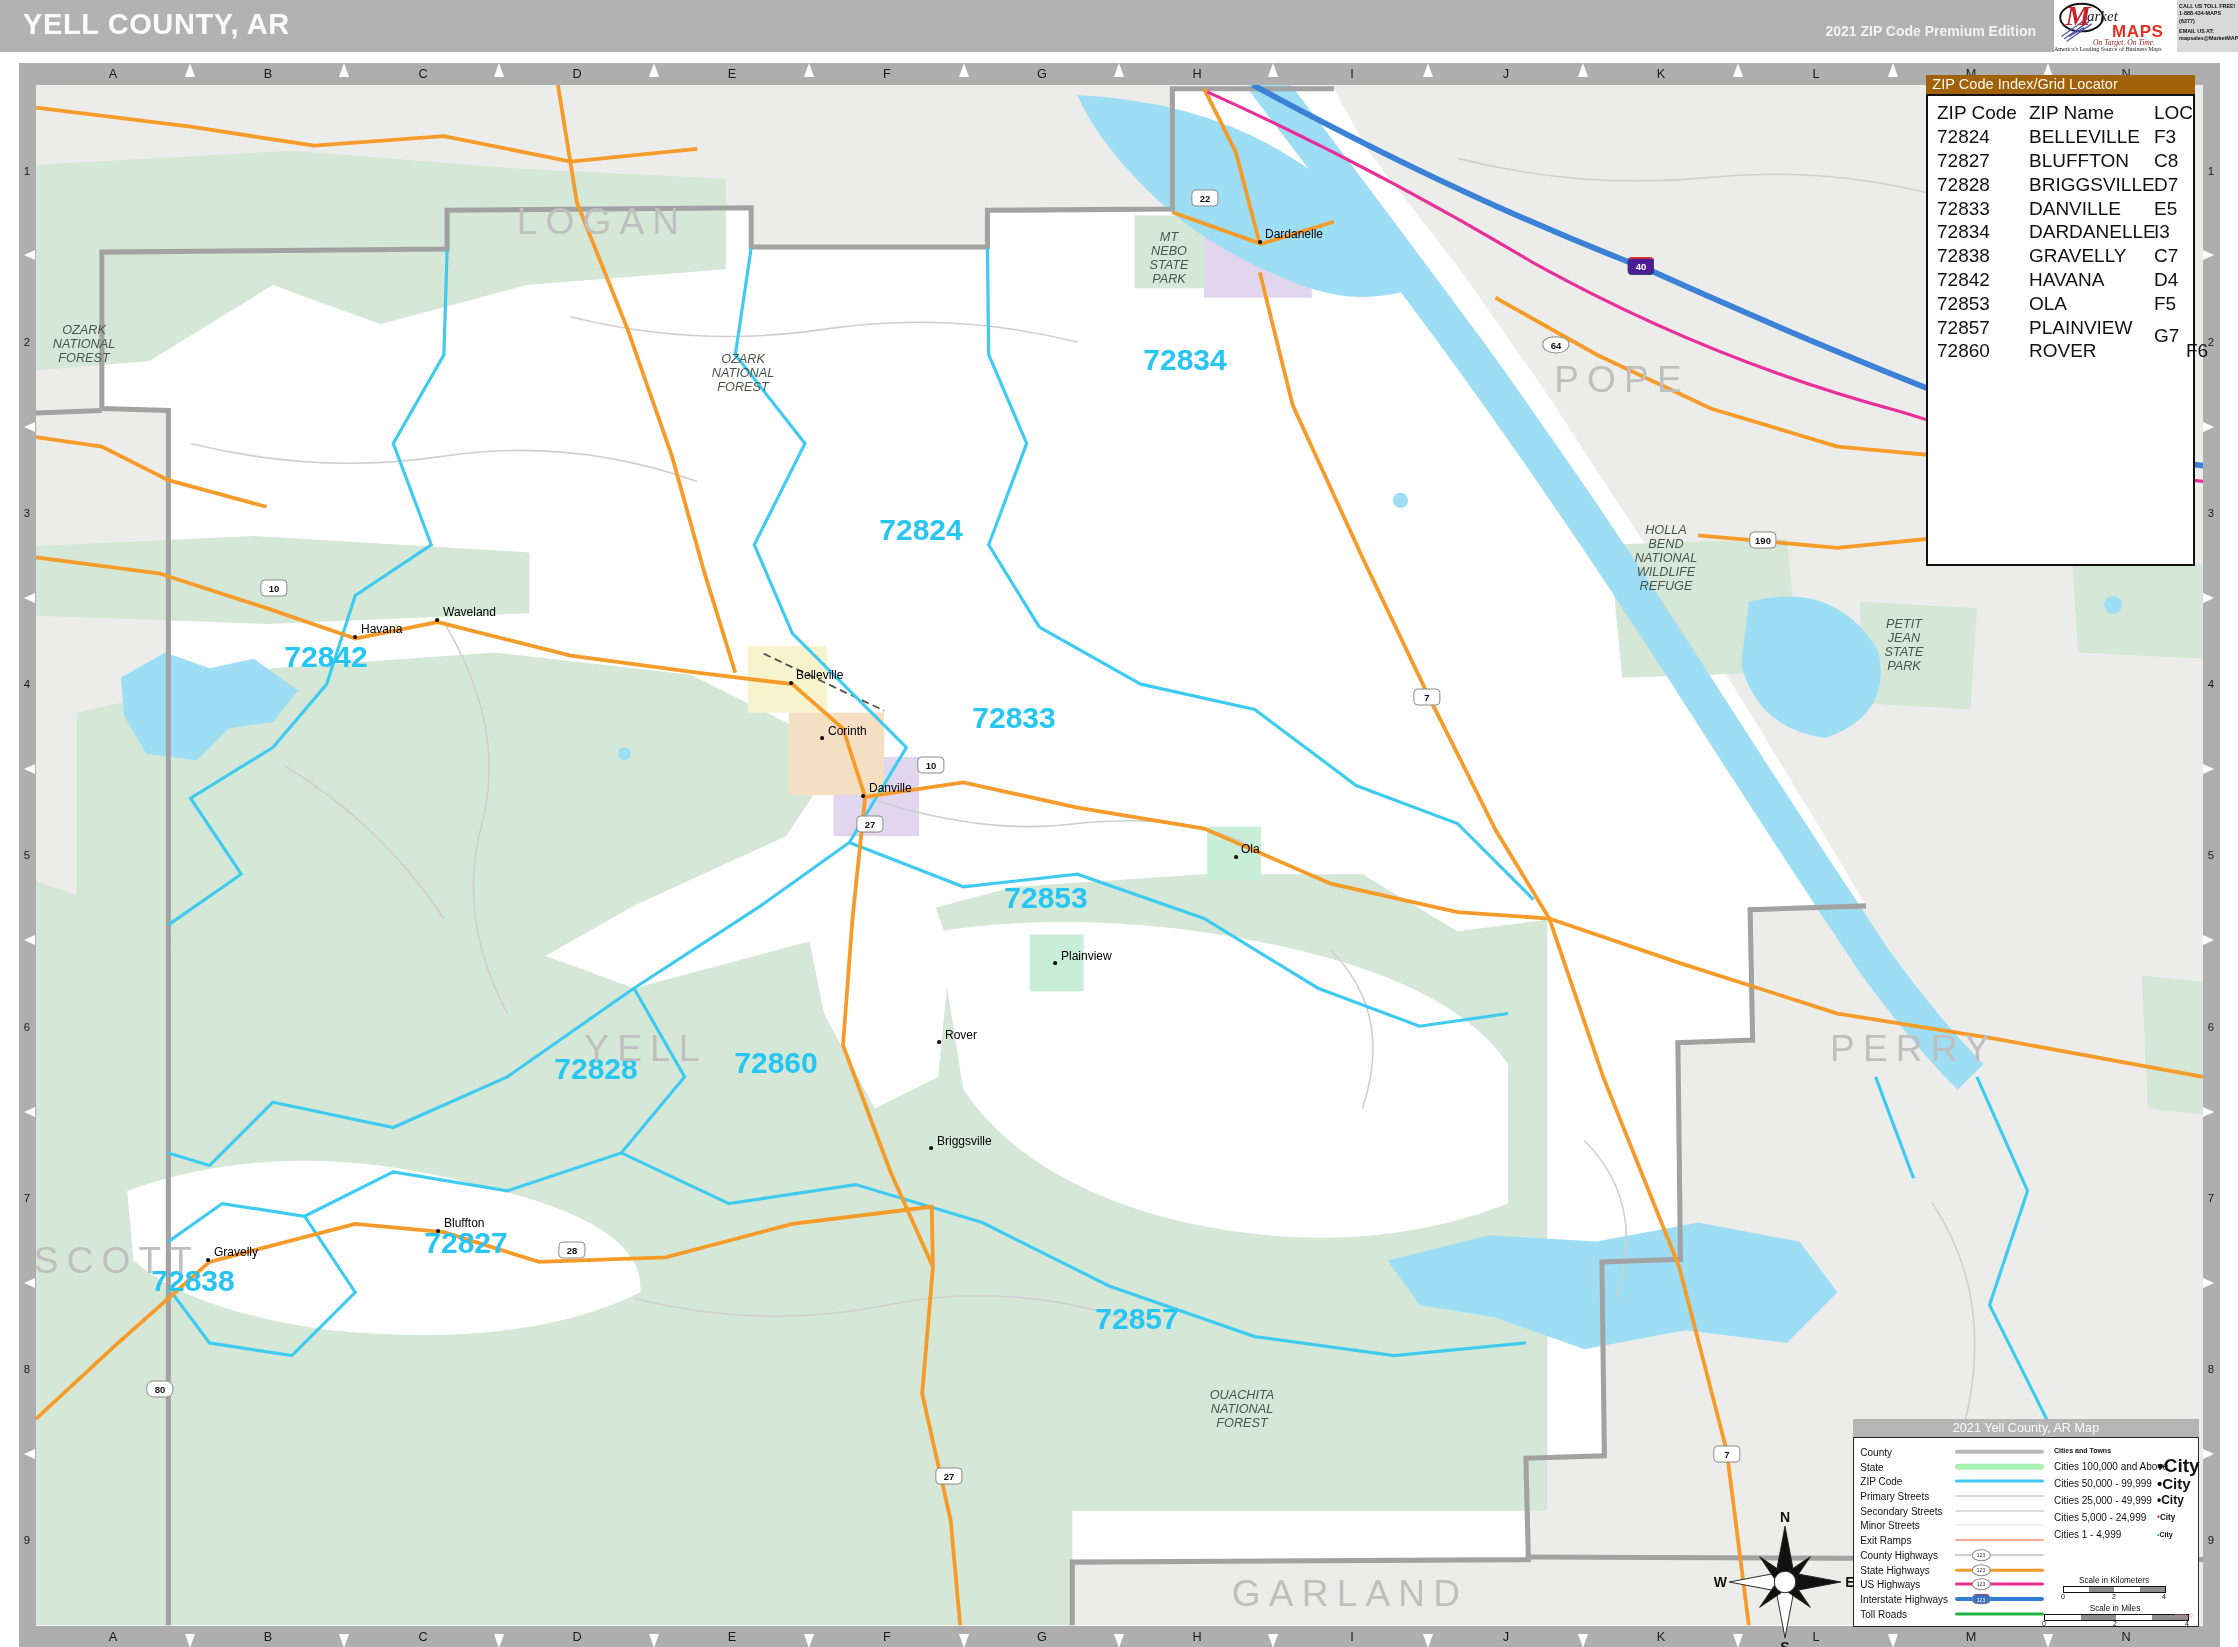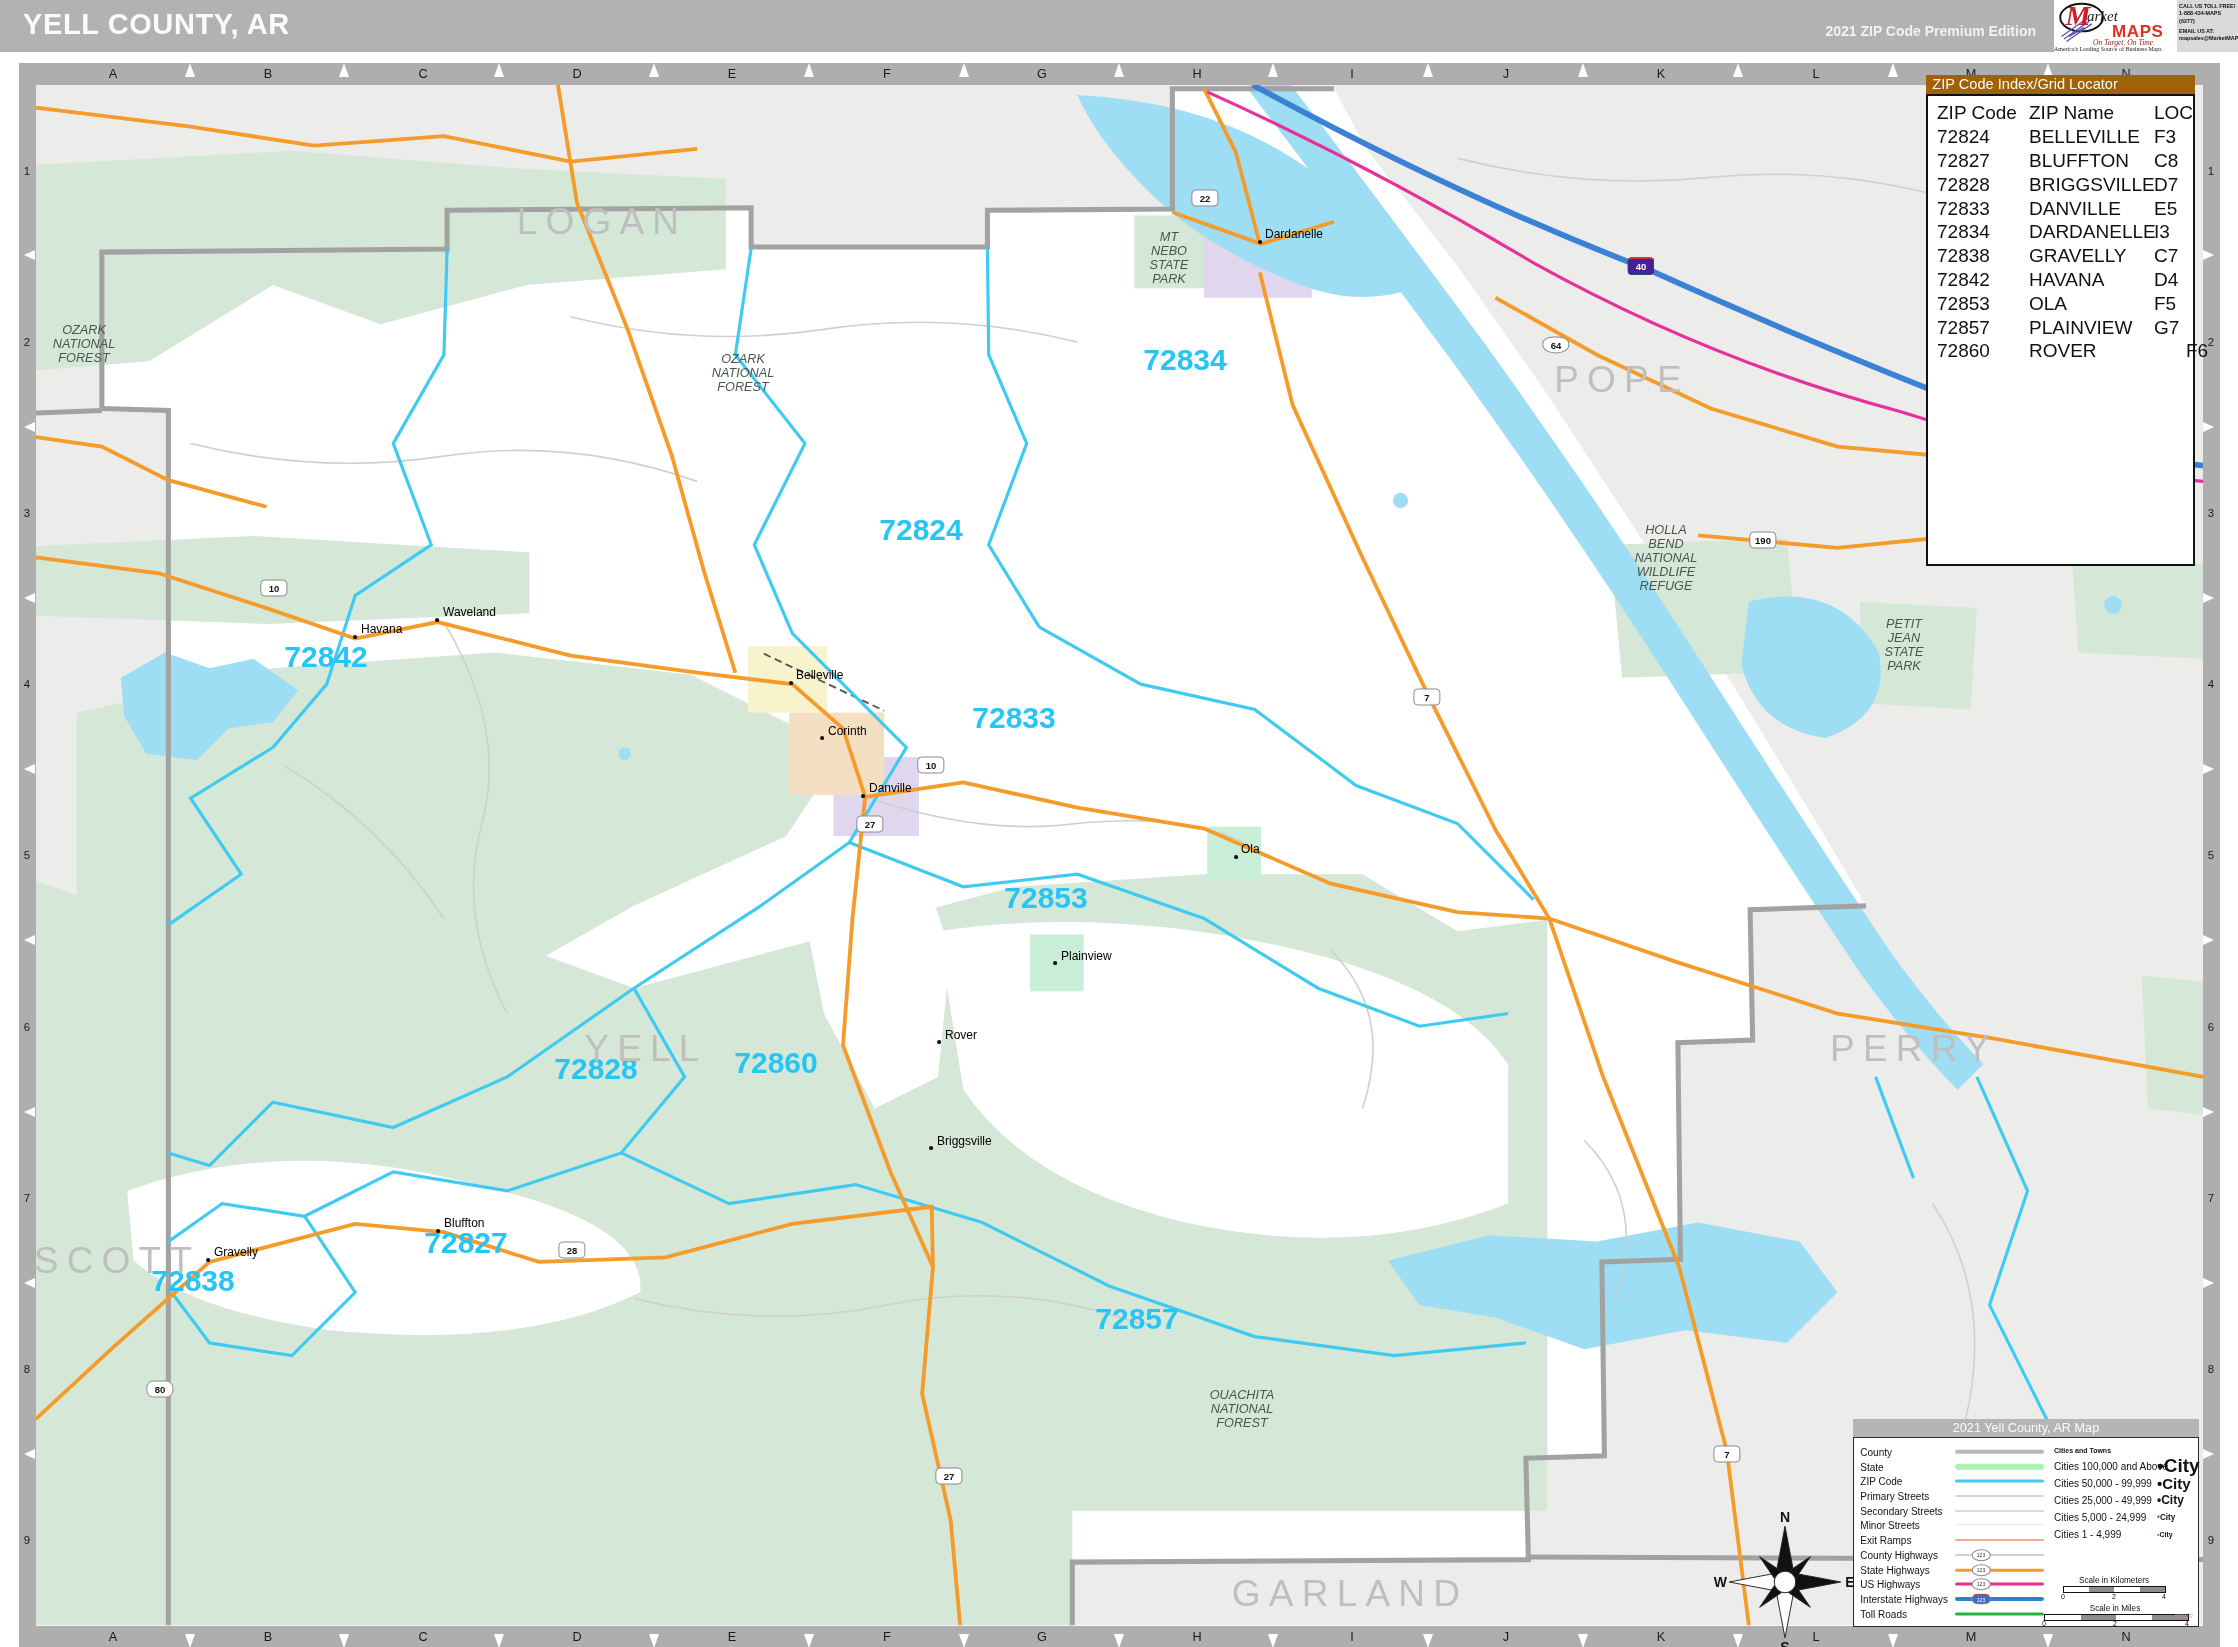--- a/index.html
+++ b/index.html
@@ -421,21 +421,21 @@
             <div class="it-c3" style="position: absolute;">D4</div>
           </div>
           <div class="it-row" style="top: 197px;">
             <div class="it-c1" style="position: absolute;">72853</div>
             <div class="it-c2" style="position: absolute;">OLA</div>
             <div class="it-c3" style="position: absolute;">F5</div>
           </div>
           <div class="it-row" style="top: 221px;">
             <div class="it-c1" style="position: absolute;">72857</div>
             <div class="it-c2" style="position: absolute;">PLAINVIEW</div>
-            <div class="it-c3" style="position: absolute;">G7</div>
+            <div class="it-c3" style="position: absolute; margin-top: 8px;">G7</div>
           </div>
           <div class="it-row" style="top: 244px;">
             <div class="it-c1" style="position: absolute;">72860</div>
             <div class="it-c2" style="position: absolute;">ROVER</div>
             <div class="it-c3" style="position: absolute; margin-left: 32px;">F6</div>
           </div>
         </div>
     </div>
   </div>
 

